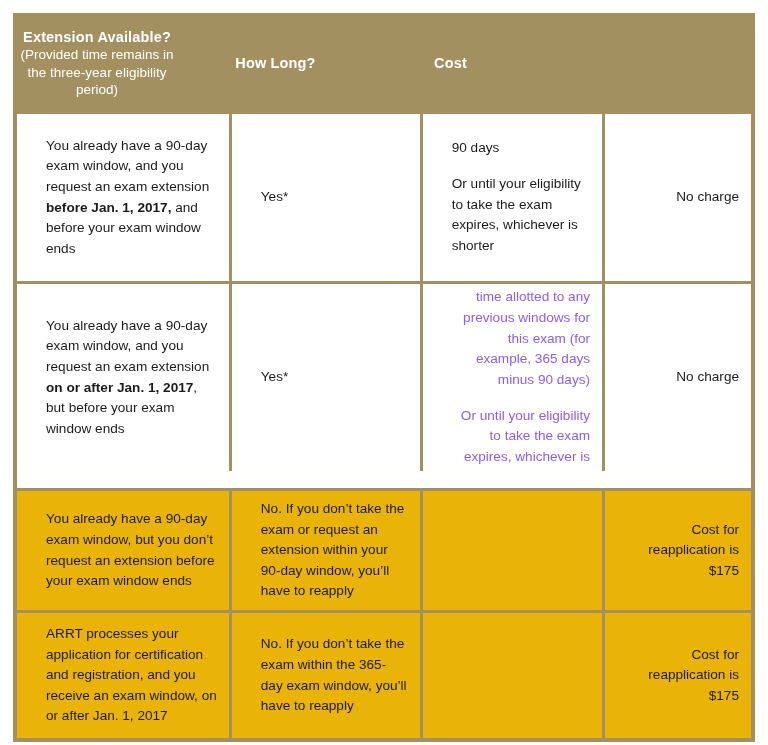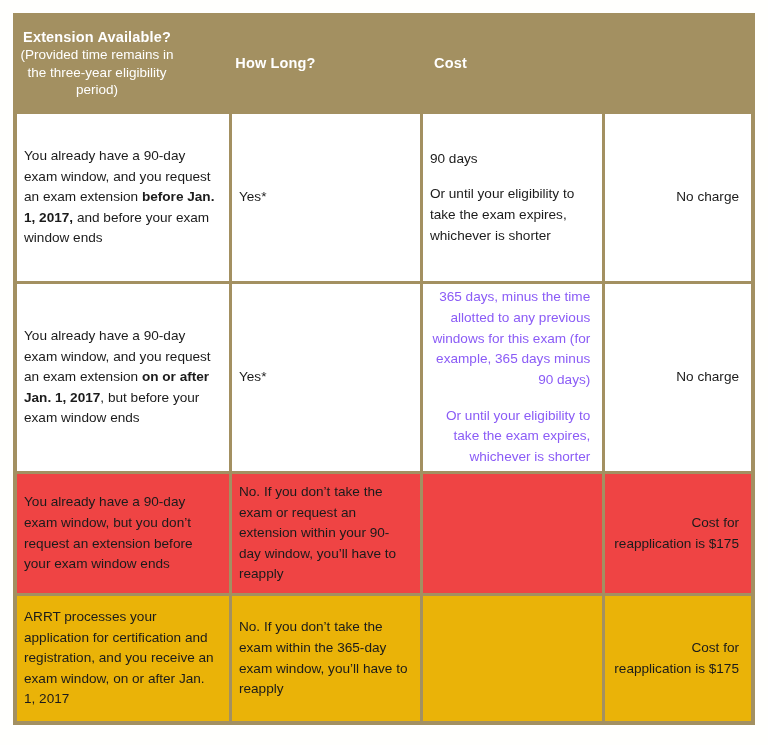--- a/index.html
+++ b/index.html
@@ -67,21 +67,21 @@
   .tr {
     display: flex;
     box-sizing: border-box;
     background: #ffffff;
   }
   .tr + .tr {
     border-top: 3px solid #a39061;
   }
   .td {
     box-sizing: border-box;
-    padding: 14px 12px 14px 7px;
+    padding: 14px 12px 14px 29px;
     font-size: 13.6px;
     line-height: 1.52;
     color: #1b1b1b;
     display: flex;
     align-items: center;
     overflow: hidden;
   }
   .td + .td {
     border-left: 3px solid #a39061;
   }
@@ -155,21 +155,21 @@
         <span class="cell-text">
           <span class="para" style="display:block">365 days, minus the time allotted to any previous windows for this exam (for example, 365 days minus 90 days)</span>
           <span class="para" style="display:block">Or until your eligibility to take the exam expires, whichever is shorter</span>
         </span>
       </div>
       <div class="td b4" style="border-left-color: rgb(163, 144, 97); color: rgb(27, 27, 27);">
         <span class="cell-text">No charge</span>
       </div>
     </div>
 
-    <div class="tr r3" style="border-top-color: rgb(163, 144, 97); background: #ef4444;">
+    <div class="tr r3" style="border-top-color: rgb(163, 144, 97); background: #eab308; margin-top: 17px;">
       <div class="td b1" style="border-left-color: rgb(163, 144, 97); color: rgb(27, 27, 27);">
         <span class="cell-text">You already have a 90-day exam window, but you don’t request an extension before your exam window ends</span>
       </div>
       <div class="td b2" style="border-left-color: rgb(163, 144, 97); color: rgb(27, 27, 27);">
         <span class="cell-text">No. If you don’t take the exam or request an extension within your 90-day window, you’ll have to reapply</span>
       </div>
       <div class="td b3" style="border-left-color: rgb(163, 144, 97); color: rgb(27, 27, 27);">
         <span class="cell-text"></span>
       </div>
       <div class="td b4" style="border-left-color: rgb(163, 144, 97); color: rgb(27, 27, 27);">

